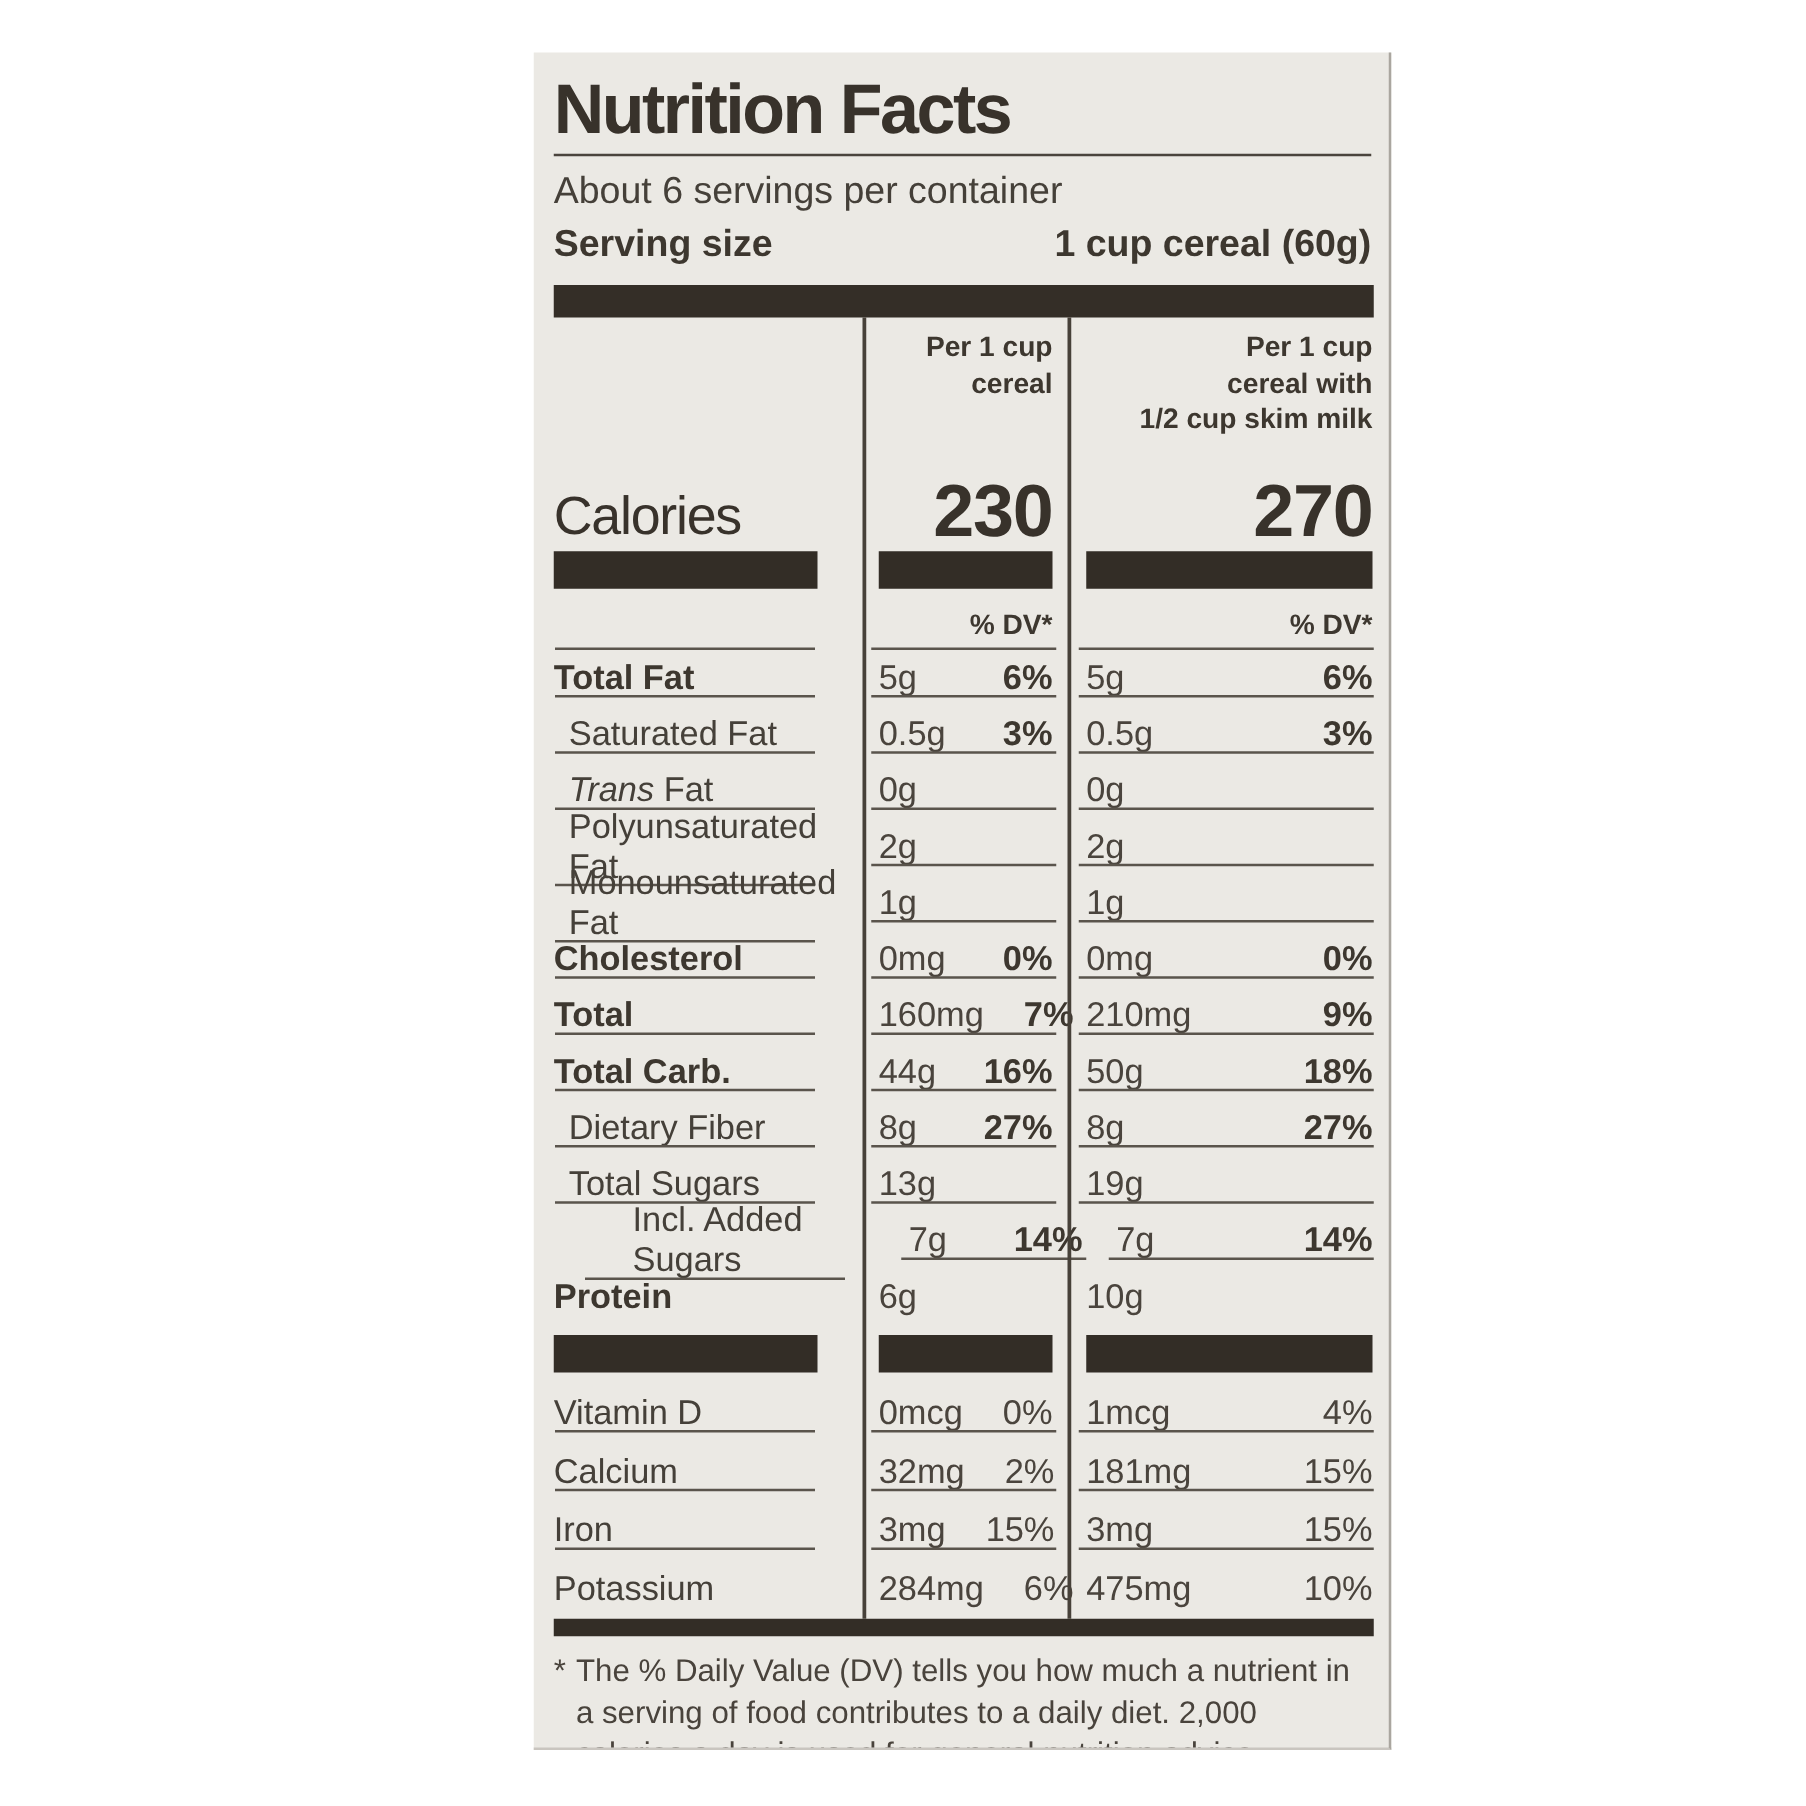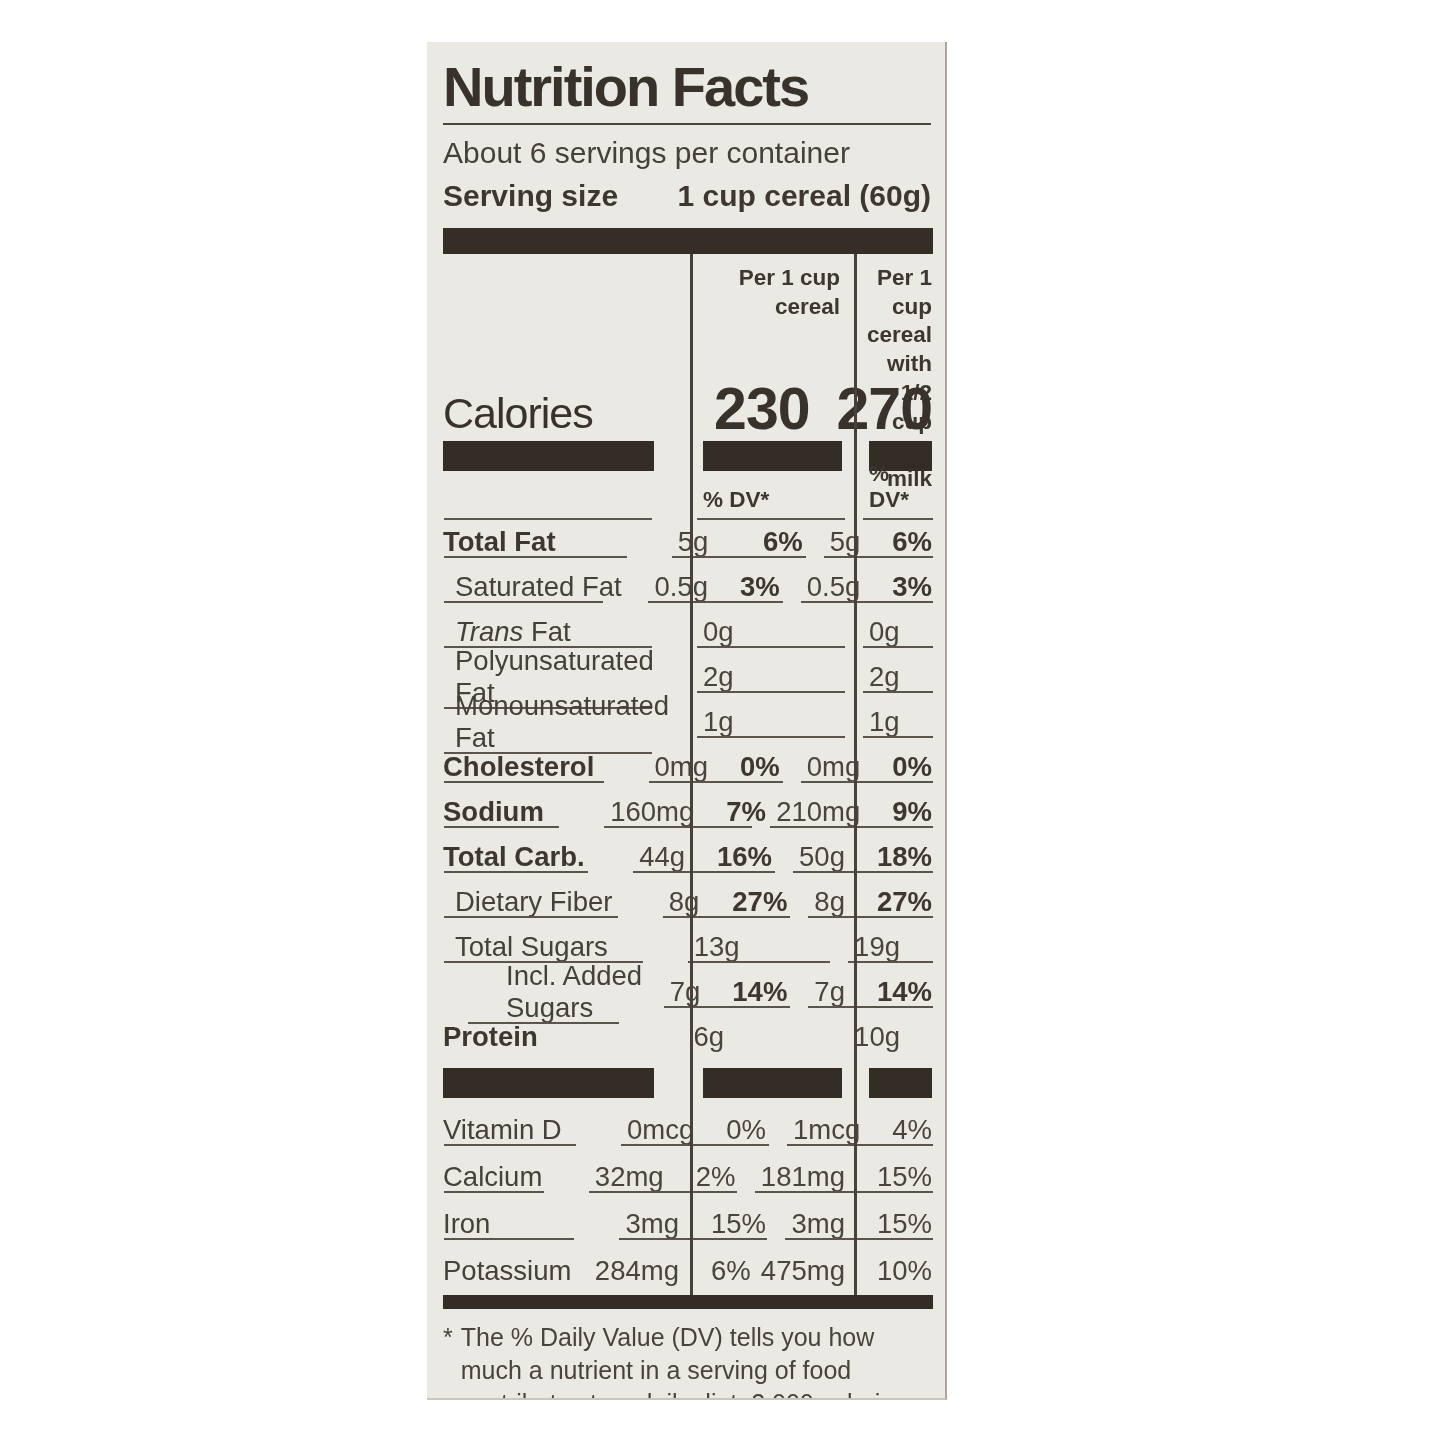--- a/index.html
+++ b/index.html
@@ -8,21 +8,21 @@
     width: 1445px;
     height: 1445px;
     background: #ffffff;
     font-family: "Liberation Sans", sans-serif;
     color: #453f38;
   }
   .label {
     position: absolute;
     left: 427px;
     top: 42px;
-    width: 520px;
+    width: 686px;
     height: 1358px;
     background: #ebe9e4;
     box-sizing: border-box;
     border-right: 2px solid #aaa69f;
     border-bottom: 2px solid #c9c5bf;
     overflow: hidden;
   }
   .pad { padding: 16px 14px 0 16px; }
   h1.title {
     margin: 0;
@@ -57,21 +57,21 @@
   }
   .calrow { height: 64px; align-items: flex-end; }
   .calword { font-size: 43px; font-weight: 400; color: #38322b; line-height: 0.95; letter-spacing: -1px; }
   .calval { font-size: 59px; font-weight: 700; color: #38322b; line-height: 0.85; letter-spacing: -1px; text-align: right; display: block; }
   .calbars { height: 44px; align-items: center; }
   .barseg { height: 30px; background: #332d26; width: 100%; }
   .c0 .barseg { margin-right: 36px; width: auto; flex: 1; }
   .barcell { display: flex; align-items: center; }
 
   .dvrow { height: 42px; align-items: flex-end; }
-  .dvtext { font-weight: 700; font-size: 22.5px; color: #3d372f; display: block; width: 100%; padding-bottom: 7px; }
+  .dvtext { font-weight: 700; font-size: 22.5px; color: #3d372f; text-align: right; display: block; width: 100%; padding-bottom: 7px; }
 
   .ln::after {
     content: ""; position: absolute; bottom: 0; height: 2px; background: #5a544c;
   }
   .c0.ln::after { left: 17px; right: 38px; }
   .c1.ln::after { left: 7px; right: 9px; }
   .c2.ln::after { left: 9px; right: 12px; }
 
   .nrow { height: 45px; align-items: center; font-size: 27.5px; }
   .vrow { height: 47px; }
@@ -232,21 +232,21 @@
             <div class="amt">0mg</div>
             <div class="dv dvb">0%</div>
           </div>
           <div class="c2 val ln">
             <div class="amt">0mg</div>
             <div class="dv dvb">0%</div>
           </div>
         </div>
         <div class="row nrow">
           <div class="c0 lab ln">
-            <div class="bold">Sodium</div>
+            <div class="bold">Total</div>
           </div>
           <div class="c1 val ln">
             <div class="amt">160mg</div>
             <div class="dv dvb">7%</div>
           </div>
           <div class="c2 val ln">
             <div class="amt">210mg</div>
             <div class="dv dvb">9%</div>
           </div>
         </div>

